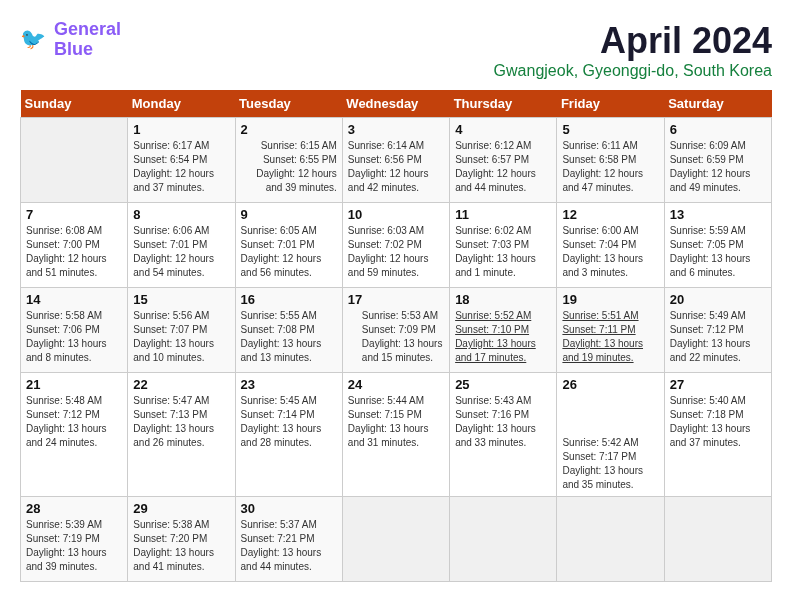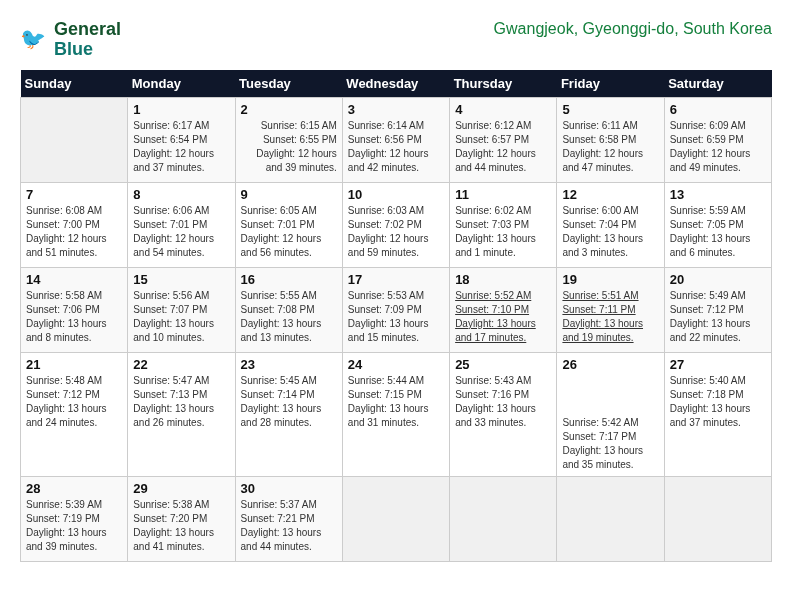--- a/index.html
+++ b/index.html
@@ -21,21 +21,21 @@
       align-items: center;
       gap: 4px;
     }
     .logo-text {
       font-size: 18px;
       font-weight: bold;
       color: #1a1a2e;
       line-height: 1.1;
     }
     .logo-text span {
-      color: #14532d;
+      color: #8b5cf6;
     }
     .logo-bird {
       width: 30px;
       height: 30px;
     }
     .title-section {
       text-align: right;
     }
     .main-title {
       font-size: 36px;
@@ -45,21 +45,21 @@
     .subtitle {
       font-size: 16px;
       color: #15803d;
     }
     table {
       width: 100%;
       border-collapse: collapse;
       font-size: 11px;
     }
     thead th {
-      background-color: #0f172a;
+      background-color: #c2410c;
       color: #fff;
       padding: 6px 4px;
       text-align: left;
       font-size: 13px;
       font-weight: bold;
     }
     tbody td {
       border: 1px solid #ccc;
       vertical-align: top;
       padding: 4px 5px;
@@ -92,24 +92,25 @@
 </head>
 <body>
 
 <div class="header-section">
   <div class="logo">
     <svg class="logo-bird" viewBox="0 0 40 40">
       <text y="28" font-size="28" fill="#1a73e8">🐦</text>
     </svg>
     <div class="logo-text">
       <div><span>General</span></div>
-      <div><span style="color:#0f766e">Blue</span></div>
+      <div><span style="color:#8b5cf6">Blue</span></div>
     </div>
   </div>
   <div class="title-section">
+    <div class="main-title">April 2024</div>
     <div class="subtitle">Gwangjeok, Gyeonggi-do, South Korea</div>
   </div>
 </div>
 
 <table>
   <thead>
     <tr>
     <th>Sunday</th>
         <th>Monday</th>
         <th>Tuesday</th>
@@ -233,21 +234,21 @@
         </td>
         <td>
           <span class="day-number">16</span>
           <div class="day-info" style="white-space: pre-line;">Sunrise: 5:55 AM
 Sunset: 7:08 PM
 Daylight: 13 hours
 and 13 minutes.</div>
         </td>
         <td>
           <span class="day-number">17</span>
-          <div class="day-info" style="white-space: pre-line;">Sunrise: 5:53 AM
+          <div class="day-info" style="white-space: pre-line; margin-left: 14px;">Sunrise: 5:53 AM
 Sunset: 7:09 PM
 Daylight: 13 hours
 and 15 minutes.</div>
         </td>
         <td>
           <span class="day-number">18</span>
           <div class="day-info" style="white-space: pre-line; text-decoration: underline;">Sunrise: 5:52 AM
 Sunset: 7:10 PM
 Daylight: 13 hours
 and 17 minutes.</div>

